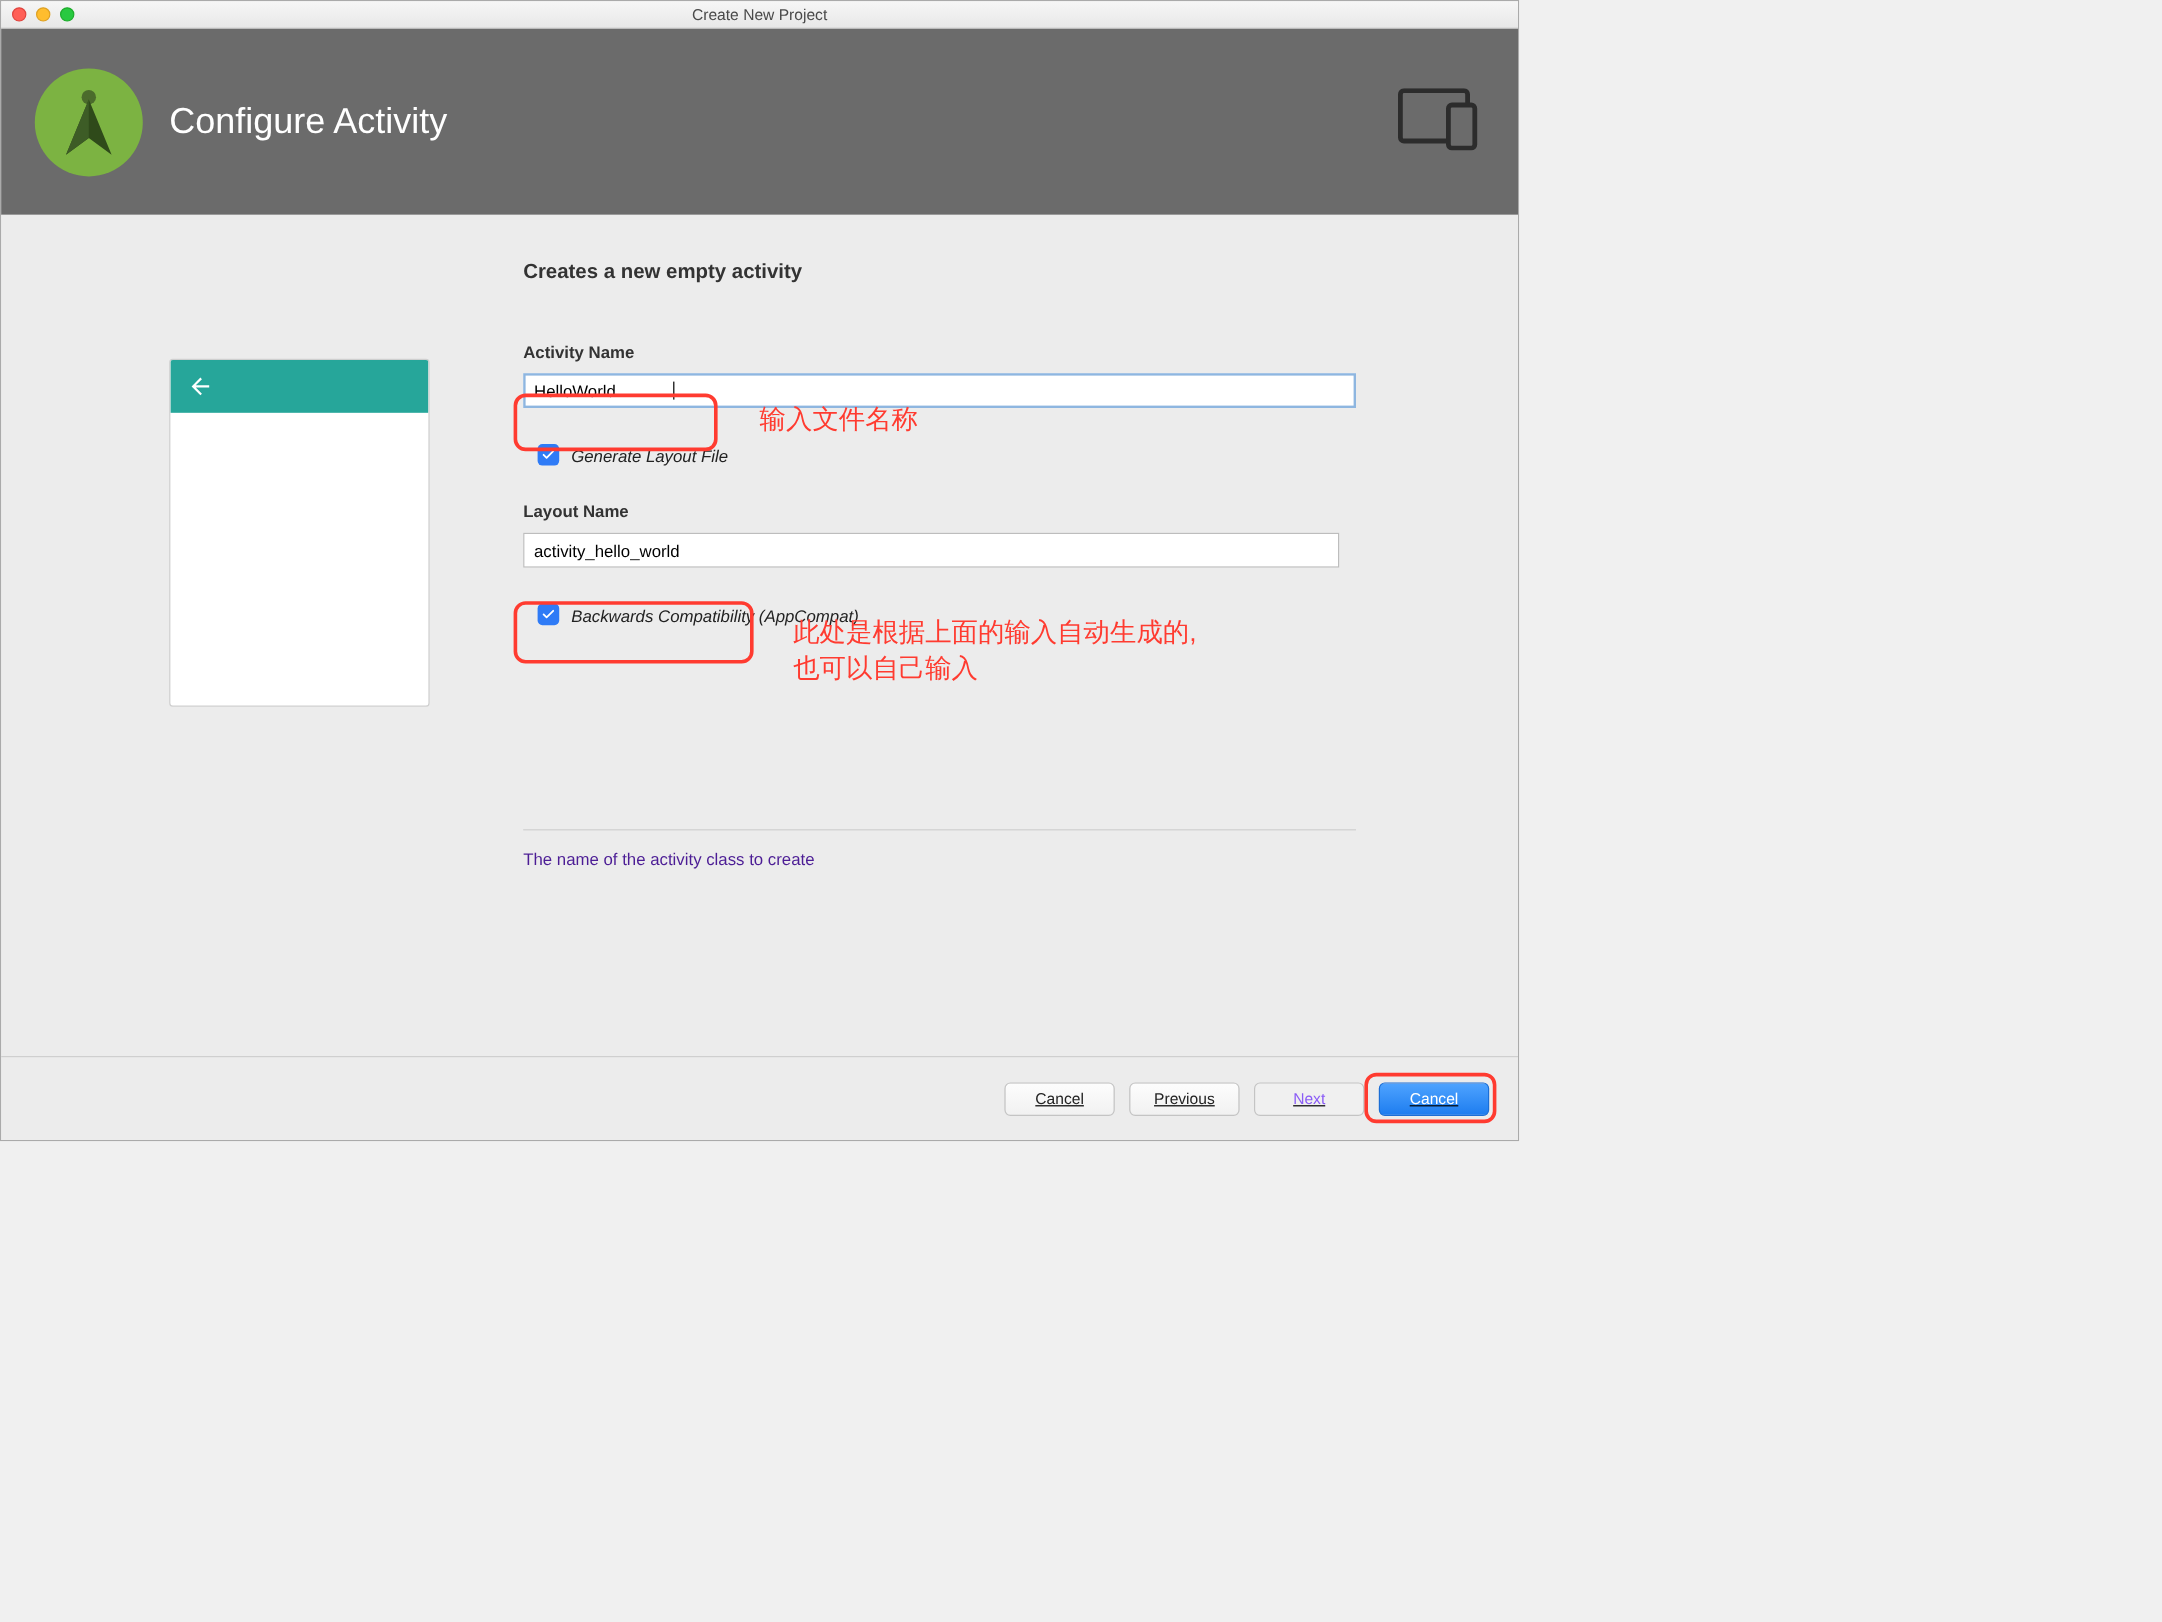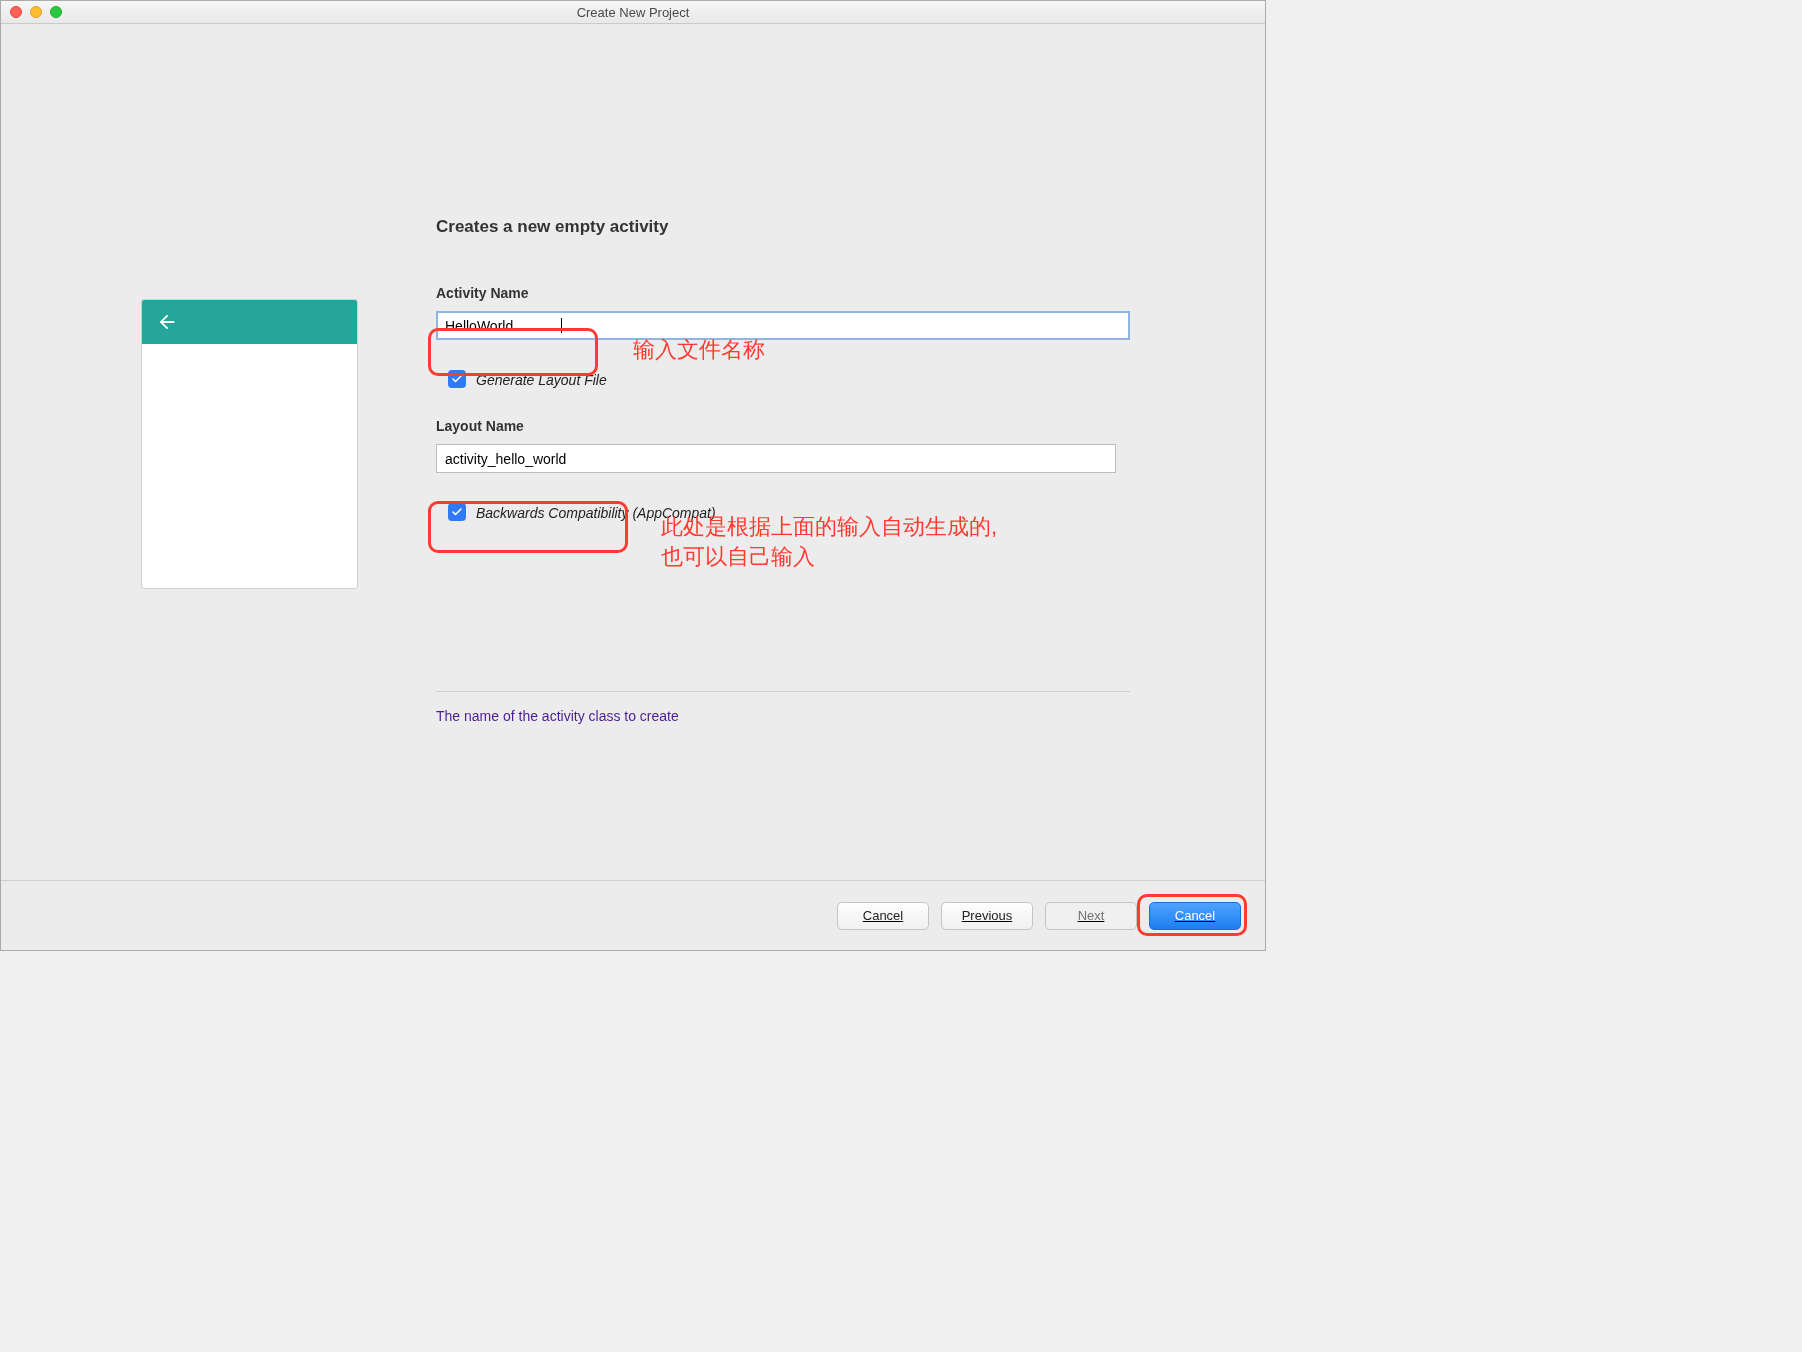--- a/index.html
+++ b/index.html
@@ -43,39 +43,56 @@
 .cbx-label { font-size: 14px; color: #222; }
 
 .hint-sep { border: none; border-top: 1px solid #cfcfcf; margin-top: 170px; margin-bottom: 16px; width: 694px; }
 .hint-text { font-size: 14px; color: #4c1d95; }
 
 .anno { position: absolute; color: #ff3b30; font-size: 22px; pointer-events: none; white-space: nowrap; }
 .anno-box { position: absolute; border: 3px solid #ff3b30; border-radius: 10px; pointer-events: none; }
 
 .footer { position: absolute; left: 0; right: 0; bottom: 0; height: 70px; background: #ececec; border-top: 1px solid #cfcfcf; display: flex; align-items: center; justify-content: flex-end; padding-right: 24px; gap: 12px; text-decoration: underline; }
 .btn { min-width: 92px; height: 28px; padding: 0 18px; font-size: 13px; border-radius: 5px; border: 1px solid #c4c4c4; background: linear-gradient(#fdfdfd,#f1f1f1); color: #222; cursor: pointer; }
-.btn.disabled { color: #737373; background: #f0f0f0; }
+.btn.disabled { color: #8b5cf6; background: #f0f0f0; }
 .btn.primary { background: linear-gradient(#4ea3ff,#1e7def); border: 1px solid #1b6ed6; color: #fff; }
 
 .caret { display:inline-block; width:1px; height:15px; background:#000; vertical-align:middle; margin-left:1px; }
 </style>
 </head>
 <body>
 
 <div class="window">
 
   <div class="titlebar">
     <div class="traffic-lights">
       <div class="tl red"></div>
       <div class="tl yellow"></div>
       <div class="tl green"></div>
     </div>
     <div class="titlebar-title">Create New Project</div>
   </div>
 
+  <div class="header">
+    <div class="as-logo">
+      <div class="circle"></div>
+      <svg class="compass" viewBox="0 0 54 62">
+        <circle cx="27" cy="10" r="6" fill="#4b6b2c"></circle>
+        <path d="M27 12 L8 58 L27 44 L46 58 Z" fill="#2f4a1a"></path>
+        <path d="M27 12 L8 58 L27 44 Z" fill="#3d5c26"></path>
+      </svg>
+    </div>
+    <div class="header-title">Configure Activity</div>
+    <div class="preview-icon-wrap">
+      <svg class="preview-icon" width="72" height="52" viewBox="0 0 72 52">
+        <rect x="2" y="2" width="56" height="42" rx="3" fill="none" stroke="#2c2c2c" stroke-width="4"></rect>
+        <rect x="42" y="14" width="22" height="36" rx="3" fill="#6b6b6b" stroke="#2c2c2c" stroke-width="4"></rect>
+      </svg>
+    </div>
+  </div>
 
   <div class="body">
 
     <div class="phone-preview">
       <div class="phone-appbar">
         <svg width="22" height="22" viewBox="0 0 24 24">
           <path d="M20 11H7.8l5.6-5.6L12 4l-8 8 8 8 1.4-1.4L7.8 13H20z" fill="#fff"></path>
         </svg>
       </div>
     </div>

